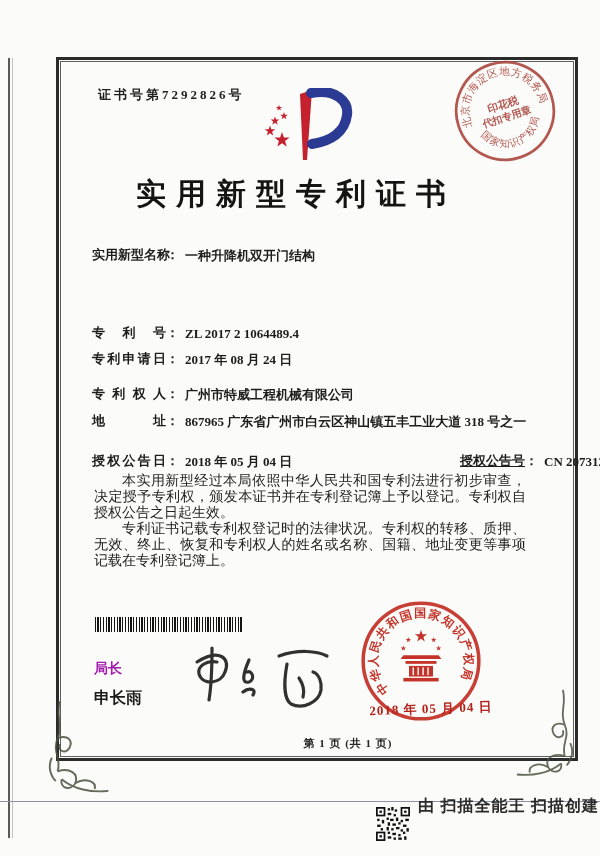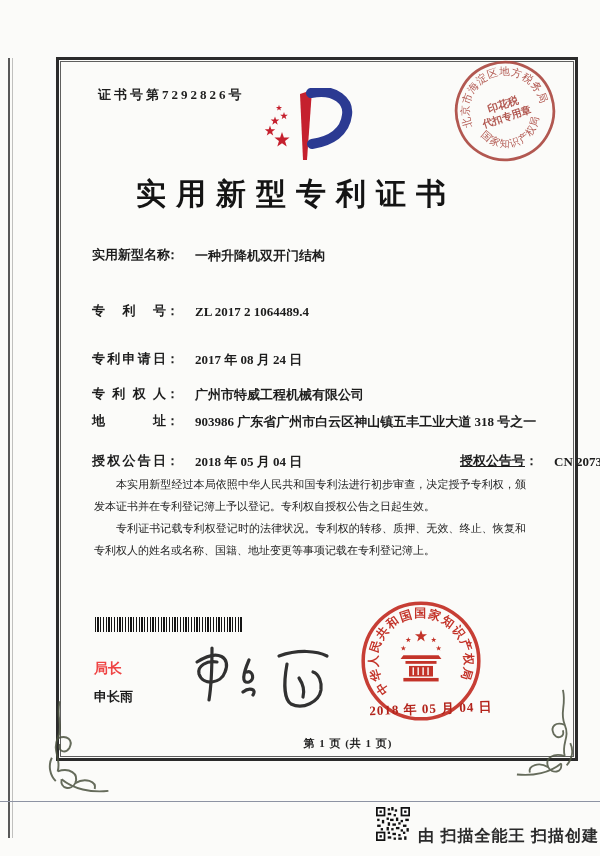--- a/index.html
+++ b/index.html
@@ -29,55 +29,55 @@
 
   .title {
     position:absolute; left:56px; top:174px; width:480px; text-align:center;
     font-size:30px; font-weight:700; letter-spacing:10px; color:#141414;
   }
 
   .field-row { position:absolute; left:92px; font-size:13px; font-weight:600;
     color:#1d1d1d; white-space:nowrap; }
   .f-label { display:inline-block; width:74px; text-align:justify; text-align-last:justify; vertical-align:top; }
   .f-colon { display:inline-block; vertical-align:top; }
-  .f-value { display:inline-block; margin-left:16px; vertical-align:top;
+  .f-value { display:inline-block; margin-left:6px; vertical-align:top;
     max-width:352px; white-space:normal; line-height:19px;text-align:right; }
   .grant-right { position:absolute; left:368px; top:0; white-space:nowrap; }
   .grant-right .f-label { width:auto;text-decoration:underline; }
 
   .body-text { position:absolute; left:94px; top:473px; width:432px;
-    font-size:11px; line-height:22px; color:#232323; text-align:justify; }
+    font-size:14px; line-height:16px; color:#232323; text-align:justify; }
   .body-text p { text-indent:2em; margin:0; }
 
   .barcode { position:absolute; left:95px; top:617px; width:147px; height:15px;
     background:
       repeating-linear-gradient(90deg,#141414 0 1px,transparent 1px 2px,
         #141414 2px 4px,transparent 4px 5px,#141414 5px 5.7px,transparent 5.7px 8px,
         #141414 8px 9px,transparent 9px 11px);
   }
 
   .sipo-seal { position:absolute; left:354px; top:594px; width:134px; height:134px; opacity:.92; }
   .seal-date { position:absolute; left:356px; top:700px; width:150px; text-align:center;
     font-size:13px; font-weight:700; color:#b3231b; letter-spacing:1px;
     transform:rotate(-2deg); white-space:nowrap; }
 
-  .signer-title { position:absolute; left:94px; top:660px; font-size:14px; font-weight:700; color:#ef4444;text-align:center; }
-  .signer-name  { position:absolute; left:94px; top:688px; font-size:13px; font-weight:700; color:#1b1b1b; }
+  .signer-title { position:absolute; left:94px; top:660px; font-size:14px; font-weight:700; color:#a21caf;text-align:center; }
+  .signer-name  { position:absolute; left:94px; top:688px; font-size:16px; font-weight:700; color:#1b1b1b; }
   .signature { position:absolute; left:178px; top:640px; width:162px; height:80px; }
 
   .ornament { position:absolute; color:#4c5340; }
   .ornament-left  { left:46px;  top:698px; width:78px; height:100px; }
   .ornament-right { left:496px; top:688px; width:86px; height:92px; transform:scaleX(-1); }
 
   .page-footer { position:absolute; left:56px; top:736px; width:584px; text-align:center;
     font-size:11px; font-weight:600; color:#242424; letter-spacing:1px; }
 
   .scan-divider { position:absolute; left:0; top:801px; width:600px; height:1px; background:#8d93a3; }
   .qr { position:absolute; left:376px; top:807px; width:34px; height:34px; }
-  .scan-footer-text { position:absolute; left:418px; top:826px; font-size:16px; font-weight:600;
+  .scan-footer-text { position:absolute; left:418px; top:796px; font-size:16px; font-weight:600;
     color:#2a2a2a; letter-spacing:1px; font-family:"Liberation Sans","DejaVu Sans",sans-serif; }
 
   svg text { font-family:"Liberation Serif","DejaVu Serif",serif; }
 </style>
 </head>
 <body>
 
 <div class="scan">
 
   <div class="edge-dark"></div>
@@ -113,31 +113,31 @@
     <polygon fill="#c5202e" points="27.00,28.40 28.08,31.51 31.37,31.58 28.75,33.57 29.70,36.72 27.00,34.84 24.30,36.72 25.25,33.57 22.63,31.58 25.92,31.51"></polygon>
     <polygon fill="#c5202e" points="36.00,24.00 36.94,26.71 39.80,26.76 37.52,28.49 38.35,31.24 36.00,29.60 33.65,31.24 34.48,28.49 32.20,26.76 35.06,26.71"></polygon>
     <polygon fill="#c5202e" points="31.00,16.80 31.75,18.96 34.04,19.01 32.22,20.40 32.88,22.59 31.00,21.28 29.12,22.59 29.78,20.40 27.96,19.01 30.25,18.96"></polygon>
   </svg>
 
   <div class="title">实用新型专利证书</div>
 
   <div class="field-row" style="top:246px">
     <span class="f-label">实用新型名称</span><span class="f-colon">：</span><span class="f-value">一种升降机双开门结构</span>
   </div>
-  <div class="field-row" style="top:302px">
+  <div class="field-row" style="top:324px">
     <span class="f-label">专利号</span><span class="f-colon">：</span><span class="f-value">ZL 2017 2 1064489.4</span>
   </div>
   <div class="field-row" style="top:350px">
     <span class="f-label">专利申请日</span><span class="f-colon">：</span><span class="f-value">2017 年 08 月 24 日</span>
   </div>
   <div class="field-row" style="top:385px">
     <span class="f-label">专利权人</span><span class="f-colon">：</span><span class="f-value">广州市特威工程机械有限公司</span>
   </div>
   <div class="field-row" style="top:412px">
-    <span class="f-label">地址</span><span class="f-colon">：</span><span class="f-value">903986 广东省广州市白云区神山镇五丰工业大道 318 号之一</span>
+    <span class="f-label">地址</span><span class="f-colon">：</span><span class="f-value">867965 广东省广州市白云区神山镇五丰工业大道 318 号之一</span>
   </div>
   <div class="field-row" style="top:452px; right:60px; left:92px;">
     <span>
       <span class="f-label">授权公告日</span><span class="f-colon">：</span><span class="f-value">2018 年 05 月 04 日</span>
     </span>
     <span class="grant-right">
       <span class="f-label">授权公告号</span><span class="f-colon">：</span><span class="f-value">CN 207312897 U</span>
     </span>
   </div>
 

